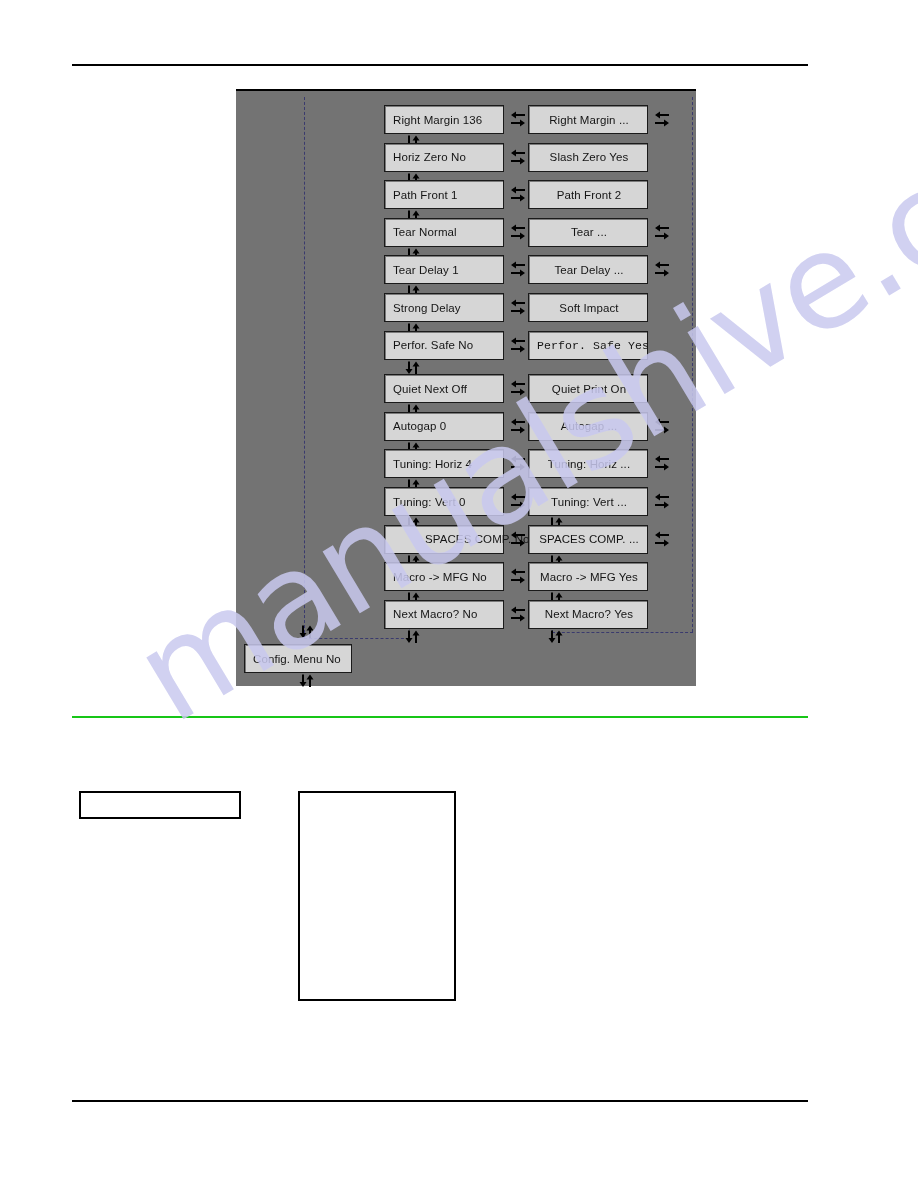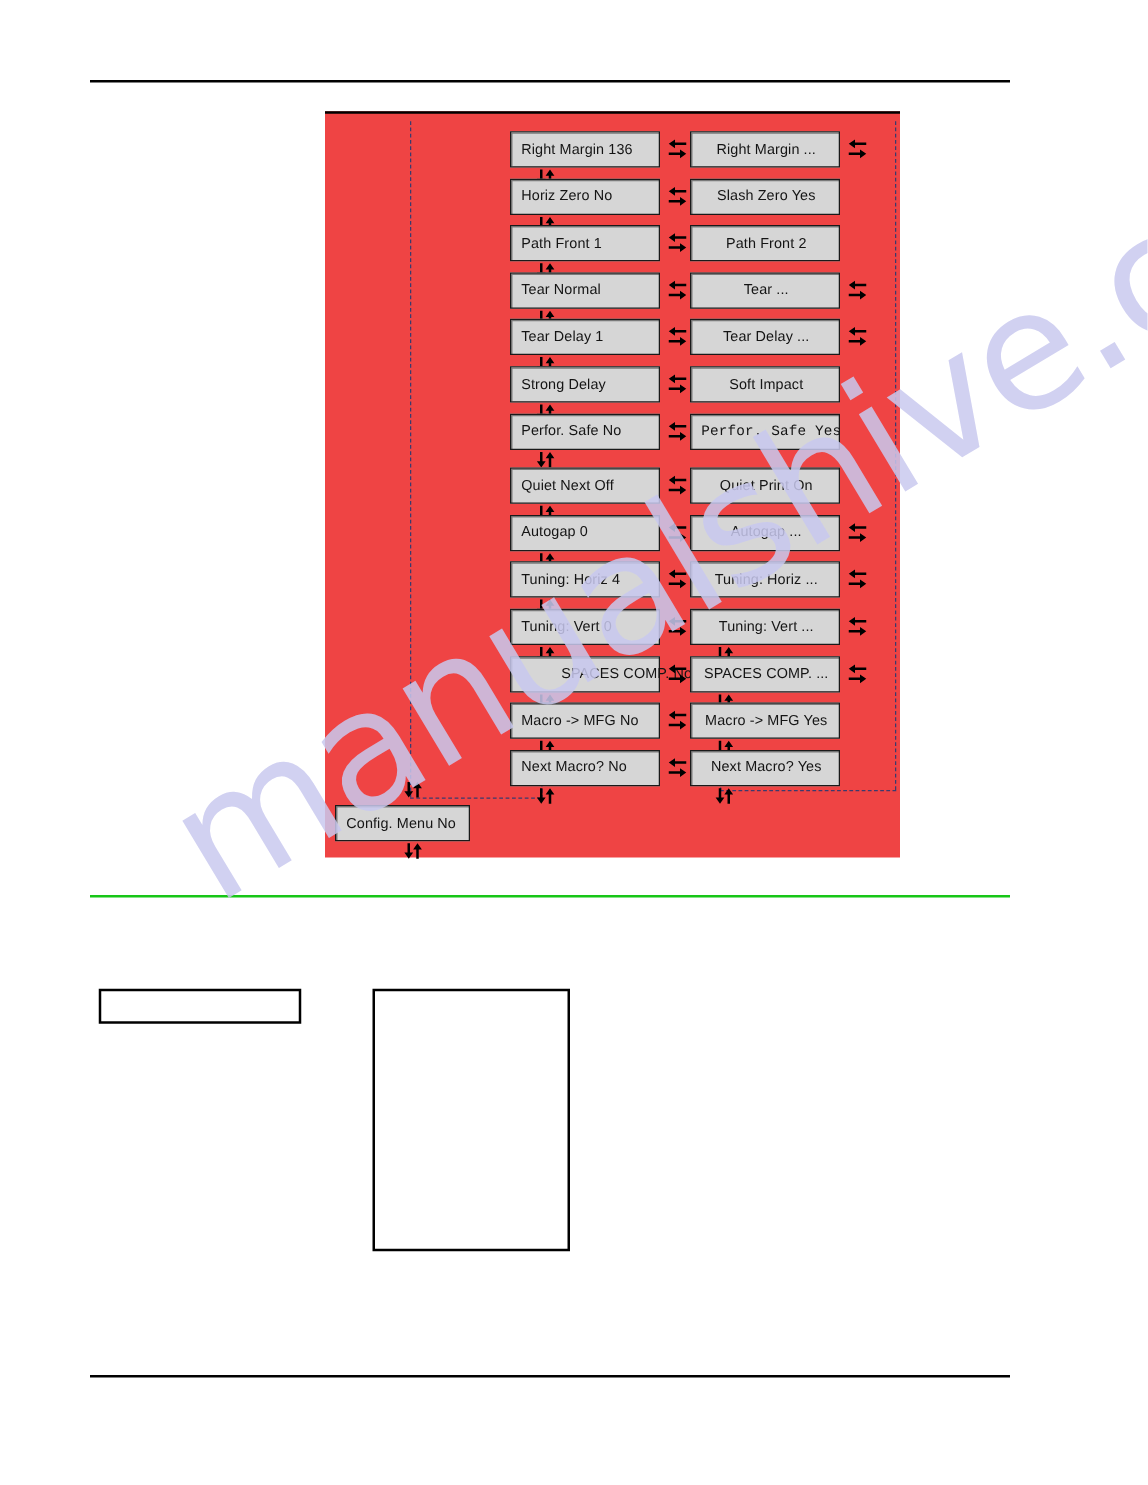--- a/index.html
+++ b/index.html
@@ -60,23 +60,22 @@
     opacity: .85;
   }
 
   
   .diagram {
     position: absolute;
     left: 236px;
     top: 89px;
     width: 460px;
     height: 595px;
-    background: #ef4444;
+    background: #737373;
     border-top: 2px solid #000;
-    margin-left: 24px;
   }
 
   
   .rail {
     position: absolute;
     width: 0;
     border-left: 1px dashed #3a3a6e;
   }
   .rail-left  { left: 68px;  top: 6px;  height: 541px; }
   .rail-right { left: 456px; top: 6px;  height: 535px; }

